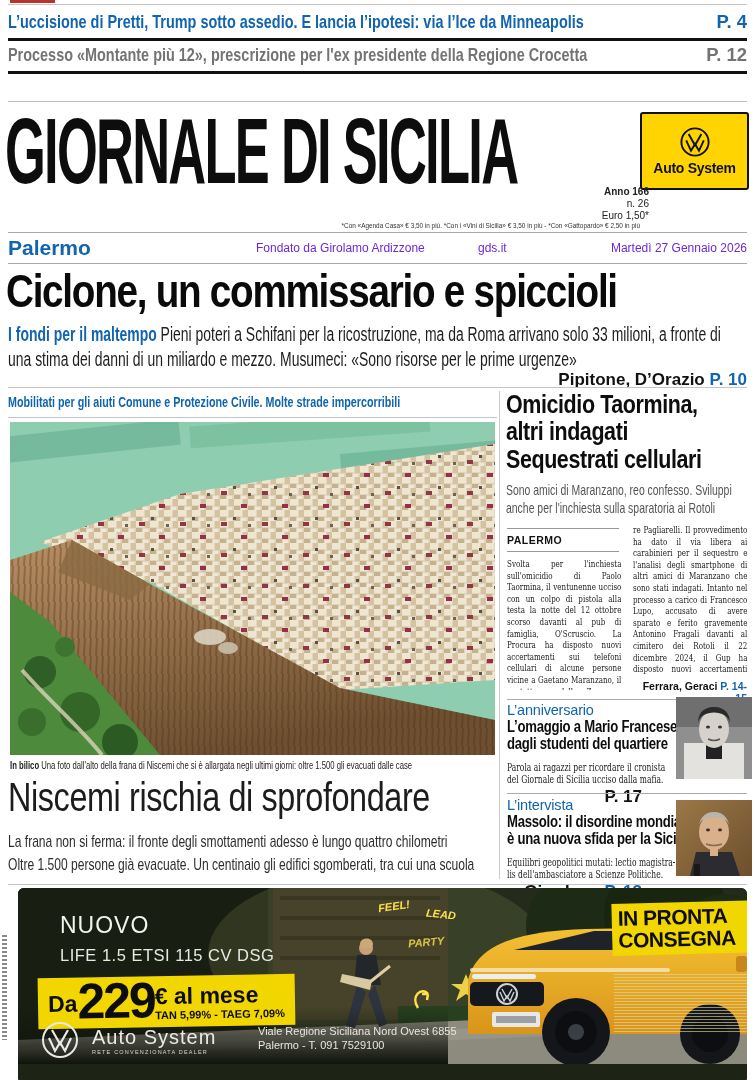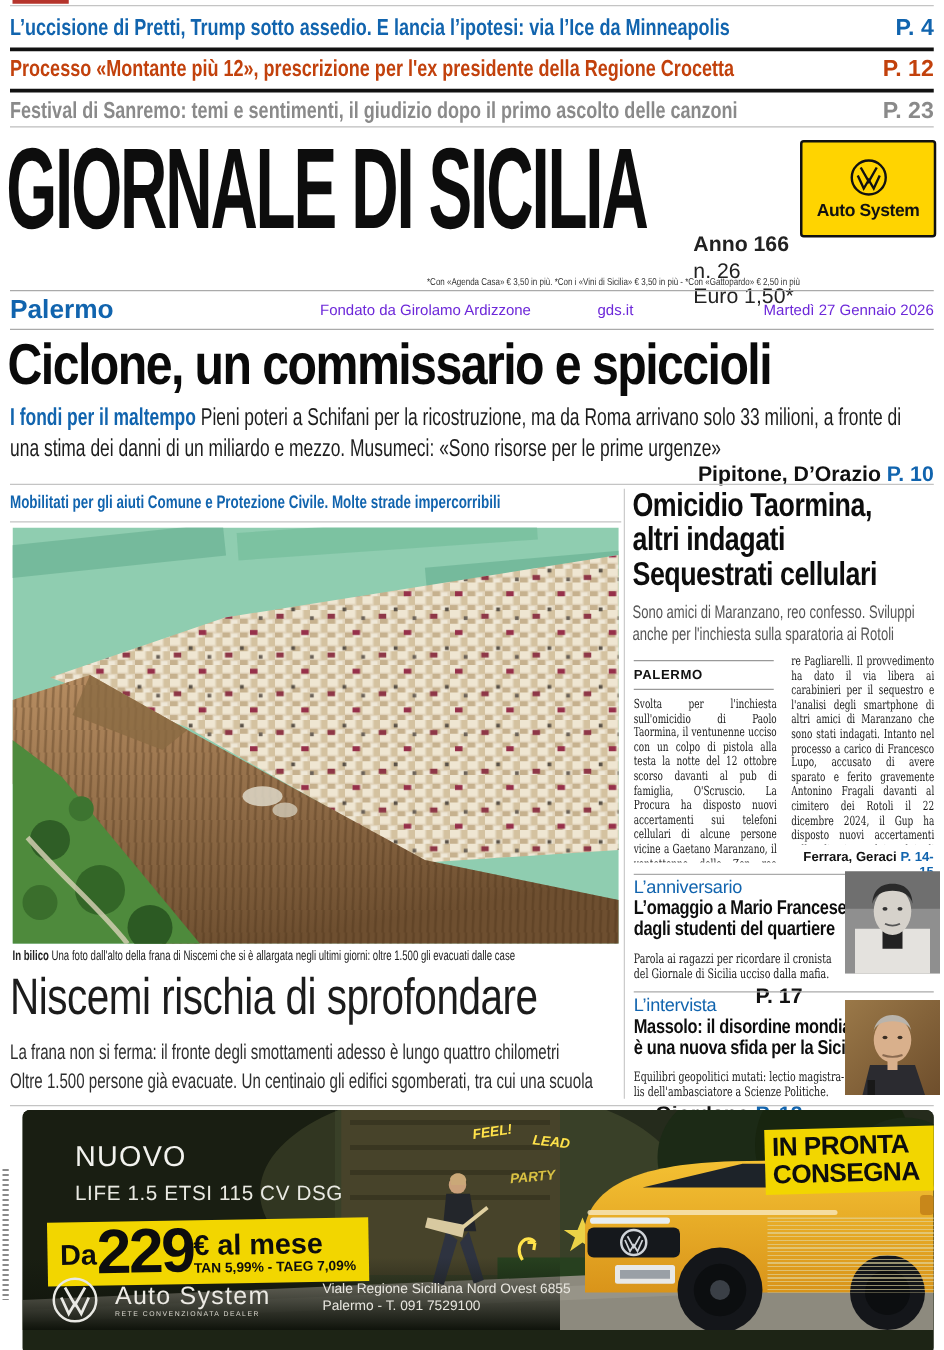--- a/index.html
+++ b/index.html
@@ -15,21 +15,21 @@
   
   .strip-row{position:absolute;left:8px;width:739px;font-weight:bold;font-size:18.5px}
   .strip-page{position:absolute;right:0;top:0;font-weight:bold;font-size:18.5px}
   
   .masthead-title{position:absolute;left:5px;top:99px;font-weight:900;font-size:92px;
       letter-spacing:-3px;color:#0d0d0d;transform:scaleX(.57);transform-origin:0 0;white-space:nowrap;
       font-family:"Liberation Sans",sans-serif}
   .vw-box{position:absolute;left:640px;top:112px;width:105px;height:74px;background:#ffd400;
       border:2px solid #111;border-radius:3px;display:flex;flex-direction:column;align-items:center;justify-content:center}
   .vw-box .label{font-weight:bold;font-size:14px;color:#111;margin-top:2px;letter-spacing:-.3px}
-  .edition{position:absolute;right:120px;top:186px;text-align:left;font-size:17px;line-height:1.22;color:#222}
+  .edition{position:absolute;right:106px;top:186px;text-align:right;font-size:10px;line-height:1.22;color:#222}
   .edition .anno{font-weight:bold}
   .smallprint{position:absolute;right:115px;top:221px;font-size:8px;color:#333;
       transform:scaleX(.8);transform-origin:100% 50%;white-space:nowrap}
   
   .folio{position:absolute;left:8px;right:8px;top:232px;height:30px;border-top:1px solid #aaa;border-bottom:1px solid #aaa}
   .folio .city{position:absolute;left:0;top:3px;font-size:21px;font-weight:bold;color:#1164ae}
   .folio .mid{position:absolute;top:8px;font-size:12px;color:#6d28d9}
   
   .lead-head{position:absolute;left:6px;top:264px;font-weight:bold;font-size:46px;letter-spacing:-1.5px;
       color:#0a0a0a;transform:scaleX(.84);transform-origin:0 0;white-space:nowrap}
@@ -94,29 +94,25 @@
 <div id="page">
 
   <div class="abs" style="left:10px;top:0;width:45px;height:3px;background:#b5342c"></div>
   <div class="rule" style="left:8px;top:4px;width:739px"></div>
 
   <div class="strip-row" style="top:11px">
     <span class="cx blue" style="transform:scaleX(.78)">L’uccisione di Pretti, Trump sotto assedio. E lancia l’ipotesi: via l’Ice da Minneapolis</span>
     <span class="strip-page blue">P. 4</span>
   </div>
   <div class="rule-dark" style="left:8px;top:38px;width:739px"></div>
-  <div class="strip-row" style="top:44px;color:#c2410c">
+  <div class="strip-row" style="top:44px;color:#737373">
     <span class="cx" style="transform:scaleX(.78)">Processo «Montante più 12», prescrizione per l'ex presidente della Regione Crocetta</span>
     <span class="strip-page">P. 12</span>
   </div>
   <div class="rule-dark" style="left:8px;top:71px;width:739px"></div>
-  <div class="strip-row gray" style="top:77px">
-    <span class="cx" style="transform:scaleX(.78)">Festival di Sanremo: temi e sentimenti, il giudizio dopo il primo ascolto delle canzoni</span>
-    <span class="strip-page gray">P. 23</span>
-  </div>
   <div class="rule" style="left:8px;top:101px;width:739px;background:#bdbdbd"></div>
 
   <div class="masthead-title">GIORNALE DI SICILIA</div>
 
   <div class="vw-box">
     <svg width="32" height="32" viewBox="0 0 40 40">
       <circle cx="20" cy="20" r="17" fill="none" stroke="#111" stroke-width="2.4"></circle>
       <path d="M12,10 L20,24 L28,10" fill="none" stroke="#111" stroke-width="2.4"></path>
       <path d="M9,18 L15,31 L20,22.5 L25,31 L31,18" fill="none" stroke="#111" stroke-width="2.4"></path>
     </svg>

